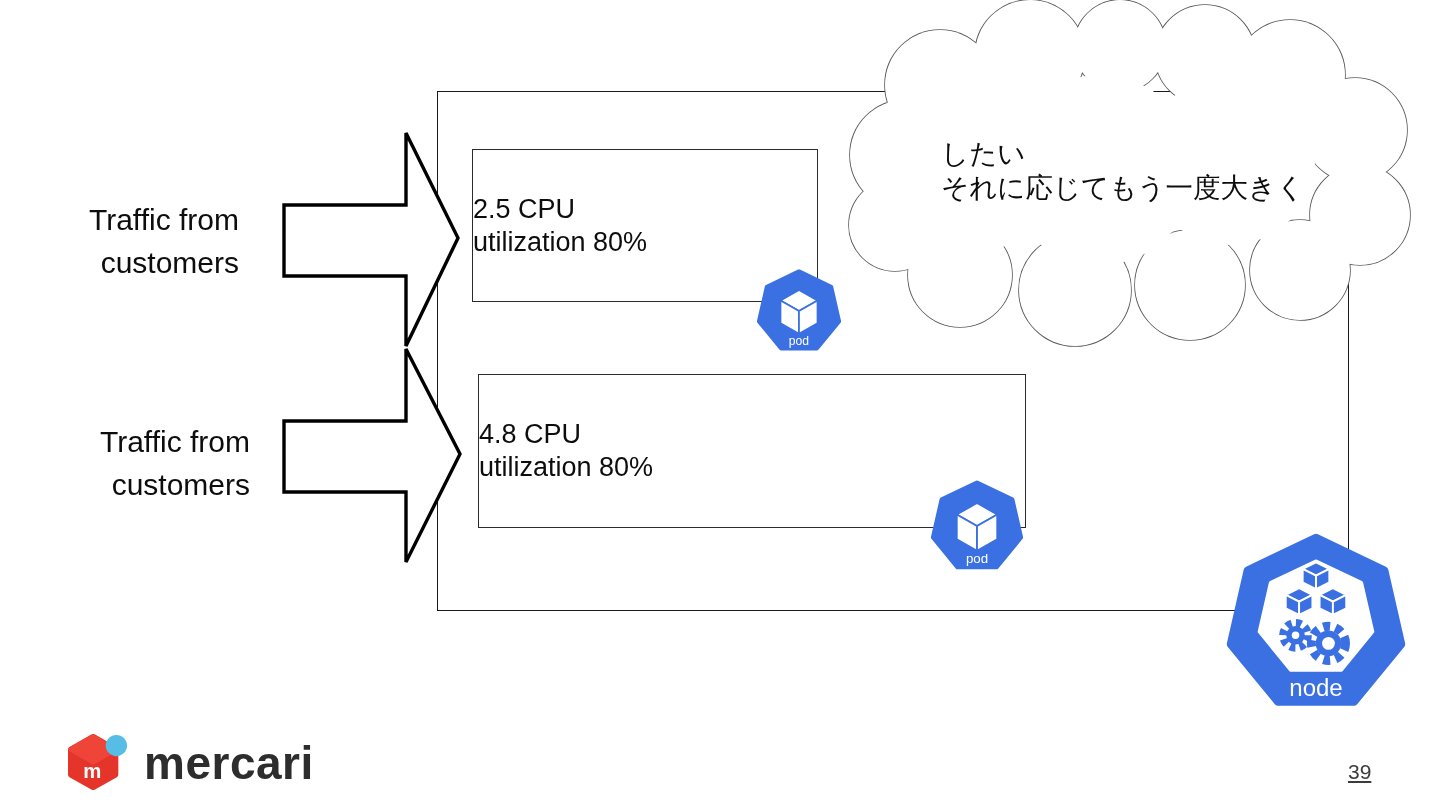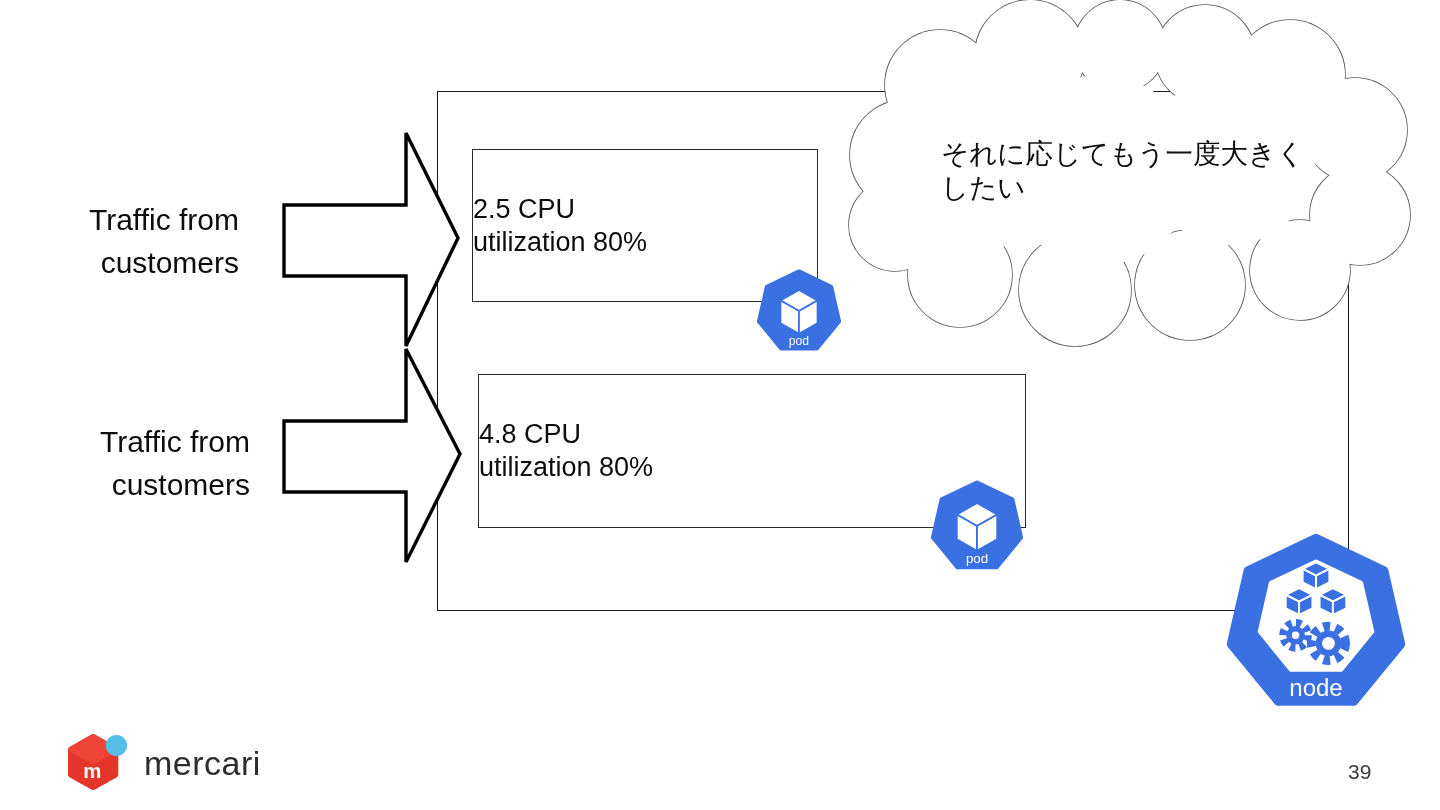--- a/index.html
+++ b/index.html
@@ -29,25 +29,25 @@
   .traffic-label-2{left:44px;top:420px;}
   .traffic-label span{display:block;}
   
   .callout-text{
     left:941px;top:137px;width:440px;font-size:27.5px;line-height:34px;color:#0d0d0d;
   }
   .callout-text span{display:block;}
   
   .brand{left:66px;top:733px;display:flex;align-items:center;gap:14px;}
   .brand-name{
-    font-size:34px;font-weight:normal;color:#2d2d2d;letter-spacing:0.5px;
+    font-size:46px;font-weight:bold;color:#2d2d2d;letter-spacing:0.5px;
     font-family:"Liberation Sans",sans-serif;
   }
   .page-number{
-    left:1348px;top:760px;width:60px;font-size:21px;color:#3c3c3c;text-align:left;
+    left:1348px;top:760px;width:60px;font-size:21px;color:#3c3c3c;text-align:left;text-decoration:underline;
   }
   svg text{font-family:"Liberation Sans",sans-serif;}
 </style>
 </head>
 <body>
 
 <div id="slide">
 
   <div class="abs node-box"></div>
 
@@ -154,22 +154,22 @@
       <circle cx="237" cy="290" r="56"></circle>
       <circle cx="122" cy="275" r="52"></circle>
       <circle cx="57" cy="225" r="46"></circle>
       <circle cx="262" cy="170" r="95"></circle>
       <circle cx="392" cy="160" r="85"></circle>
       <circle cx="142" cy="170" r="80"></circle>
     </g>
   </svg>
 
   <div class="abs callout-text">
+    <span>したい</span>
     <span>それに応じてもう一度大きく</span>
-    <span>したい</span>
   </div>
 
   <div class="abs brand">
     <svg width="64" height="60" viewBox="0 0 64 62">
       <polygon points="27,4 50,17 50,43 27,56 4,43 4,17" fill="#E5352B" stroke="#E5352B" stroke-width="6" stroke-linejoin="round"></polygon>
       <polygon points="27,4 50,17 27,30 4,17" fill="#EF4438" stroke="#EF4438" stroke-width="5" stroke-linejoin="round"></polygon>
       <text x="26" y="47" font-size="21" font-weight="bold" fill="#ffffff" text-anchor="middle">m</text>
       <circle cx="51" cy="13" r="11" fill="#55BDE6"></circle>
     </svg>
     <span class="brand-name">mercari</span>

